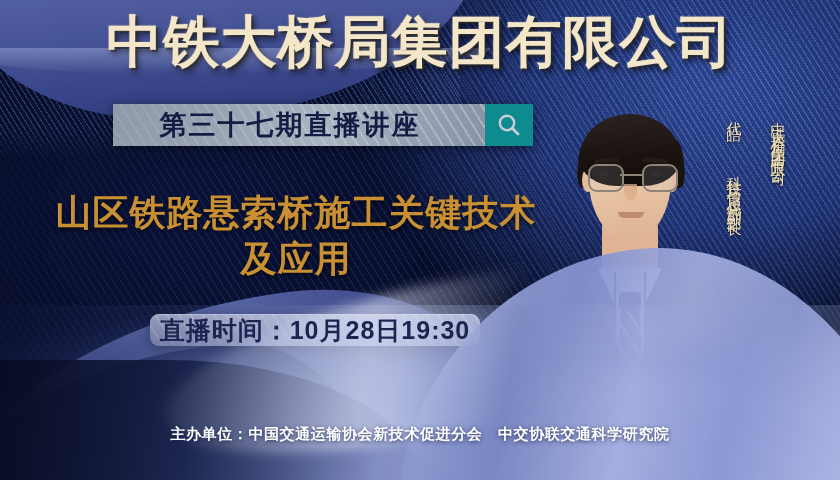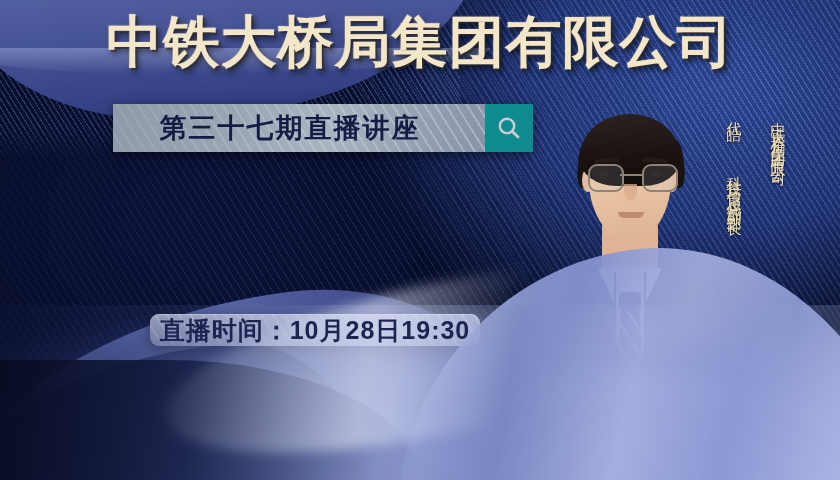--- a/index.html
+++ b/index.html
@@ -131,21 +131,21 @@
     text-shadow:
       2px 2px 0 rgba(40,36,28,.55),
       3px 4px 6px rgba(0,0,0,.6),
       0 0 2px rgba(255,248,228,.5);
     white-space:nowrap;
     line-height:1.08;
   }
 
   
   .sub-banner{
-    position:absolute;left:113px;top:104px;width:420px;height:48px;
+    position:absolute;left:113px;top:104px;width:420px;height:42px;
     display:flex;align-items:stretch;
     box-shadow:0 3px 10px rgba(0,0,0,.5);
   }
   .sub-banner-body{
     position:relative;flex:1;
     background:linear-gradient(100deg,#8e99a9 0%,#9aa5b4 32%,#aab4c1 58%,#93a0b1 82%,#8794a6 100%);
     display:flex;align-items:center;justify-content:center;
     overflow:hidden;
   }
   .sub-banner-body::after{
@@ -306,20 +306,24 @@
       <span class="sub-banner-text">第三十七期直播讲座</span>
     </div>
     <div class="sub-banner-icon">
       <svg width="26" height="26" viewBox="0 0 26 26">
         <circle cx="11" cy="11" r="7.2" fill="none" stroke="#c9ced6" stroke-width="2.4"></circle>
         <line x1="16.2" y1="16.2" x2="22" y2="22" stroke="#c9ced6" stroke-width="2.8" stroke-linecap="round"></line>
       </svg>
     </div>
   </div>
 
+  <div class="topic">
+    <span class="l1">山区铁路悬索桥施工关键技术</span>
+    <span class="l2">及应用</span>
+  </div>
 
   <div class="time-pill">
     <span class="time-text">直播时间：10月28日19:30</span>
   </div>
 
   <div class="portrait">
     <div class="p-suit"></div>
     <div class="p-neck"></div>
     <div class="p-hair-side l"></div>
     <div class="p-hair-side r"></div>
@@ -347,14 +351,15 @@
 
   <div class="silk-right"></div>
   <div class="portrait-fade"></div>
   <div class="silk-bottom"></div>
   <div class="silk-bottom-dark"></div>
   <div class="silk-streak"></div>
 
   <div class="vtext vtext-org">中铁大桥局集团有限公司</div>
   <div class="vtext vtext-person">代皓  科技与信息化部副部长</div>
 
+  <div class="footer">主办单位：中国交通运输协会新技术促进分会　中交协联交通科学研究院</div>
 
 </div>
 
 </body></html>

